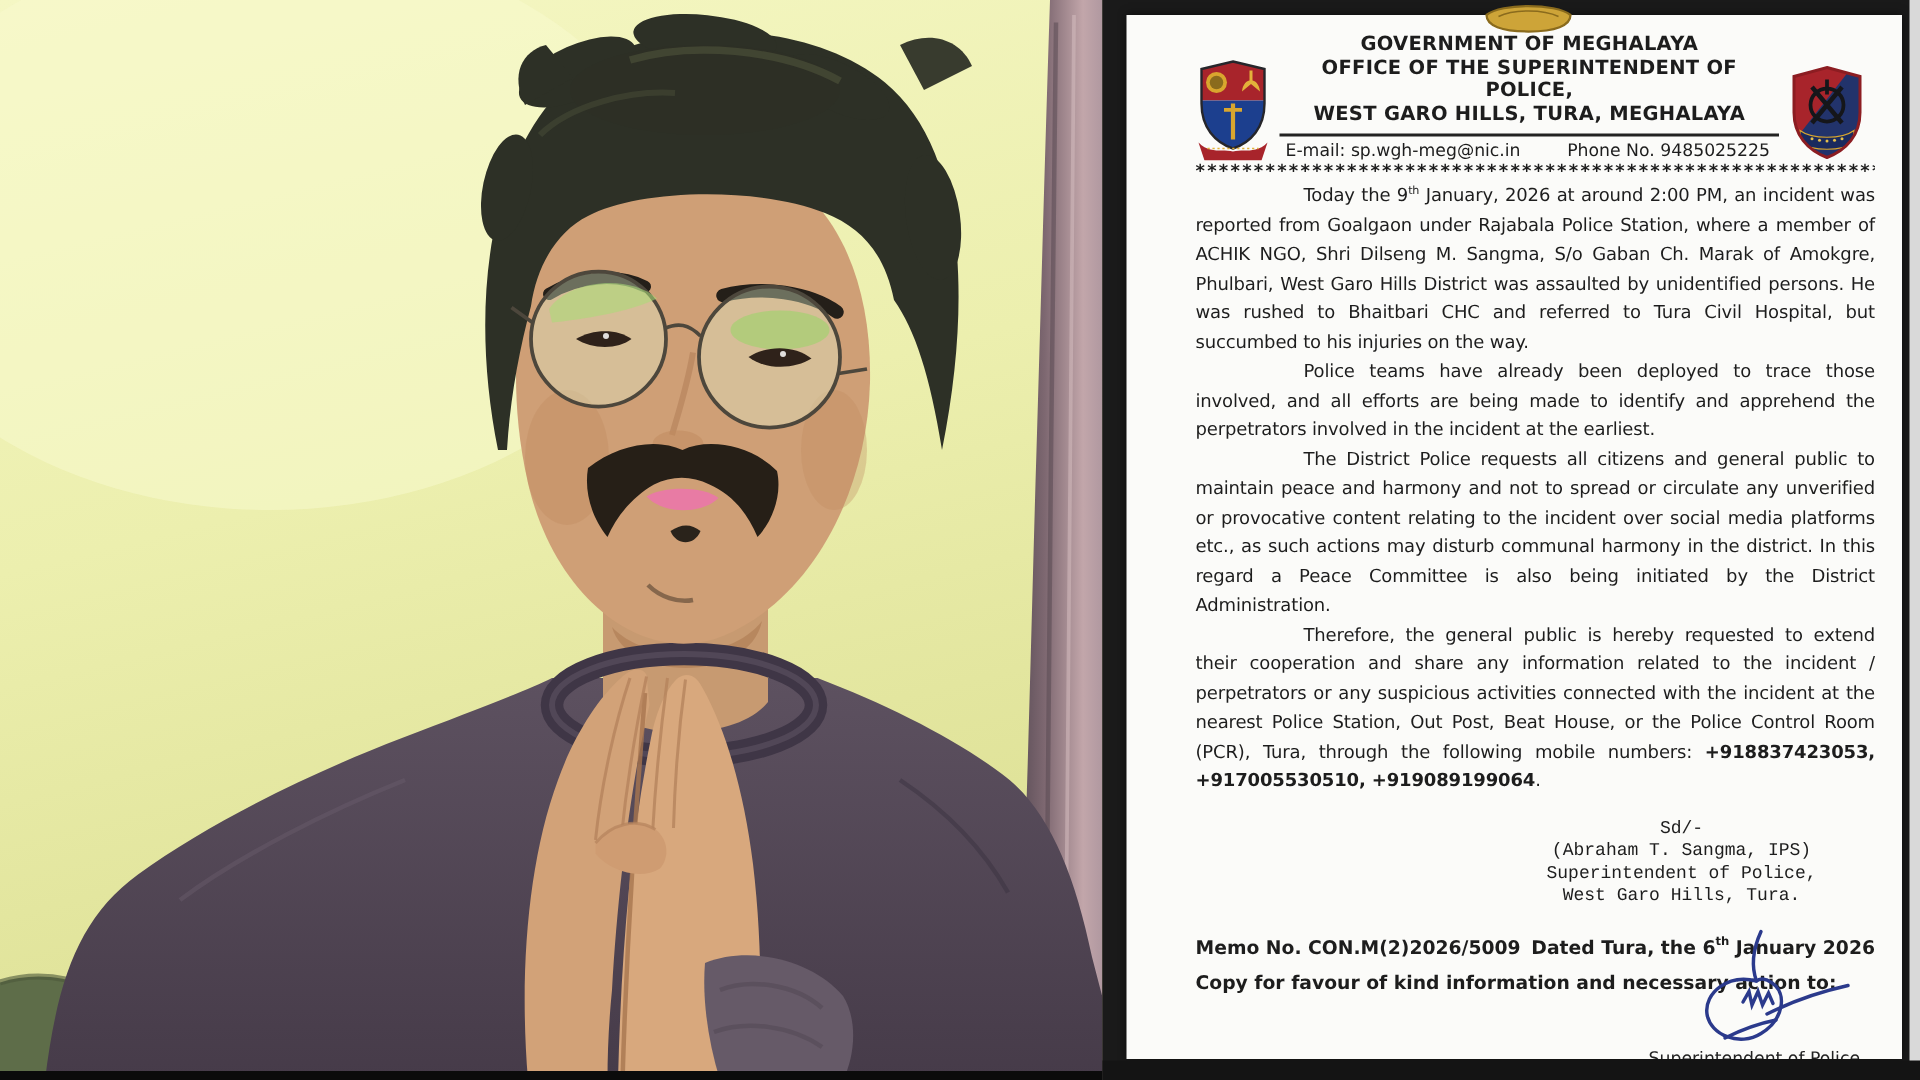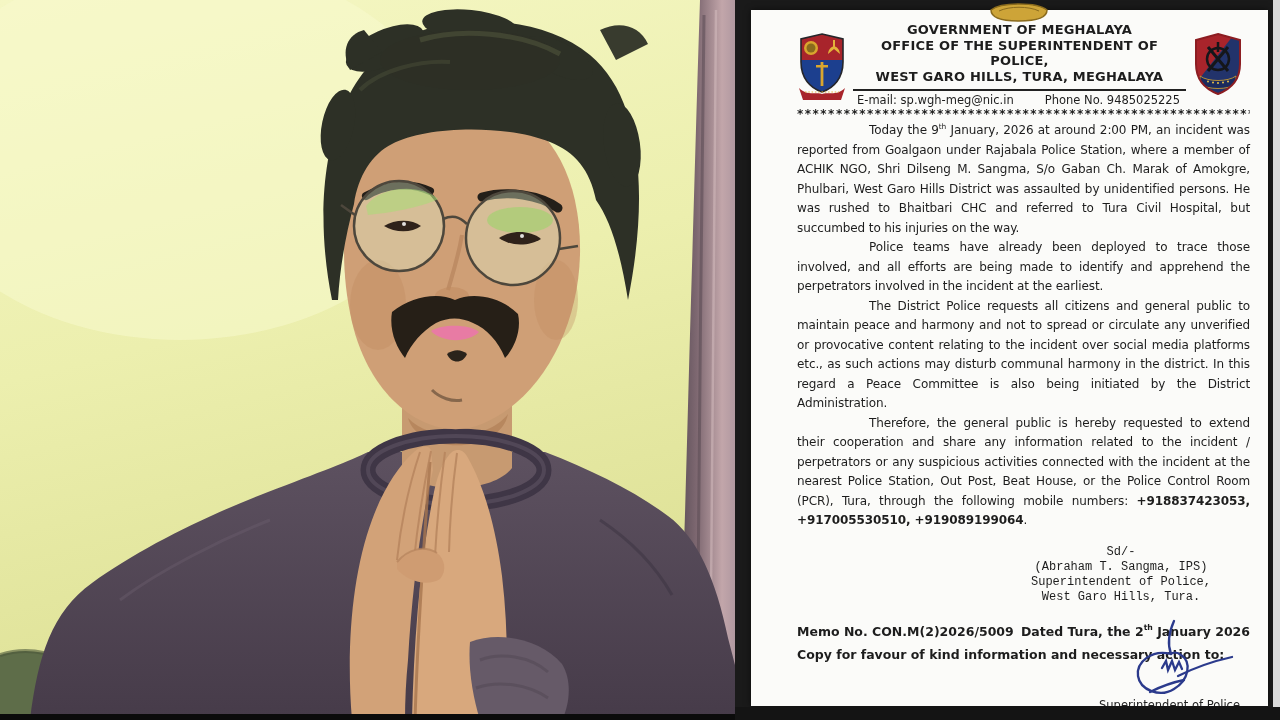--- a/index.html
+++ b/index.html
@@ -18,21 +18,21 @@
   .page {
     position:absolute; left:16px; top:10px; width:517px; height:696px;
     background:#fbfbf9; color:#1d1d1d; box-sizing:border-box;
     padding:8px 18px 0 46px; overflow:hidden;
     box-shadow:0 0 6px rgba(0,0,0,.6);
   }
   .gray-strip { position:absolute; right:0; top:0; width:7px; height:708px; background:#d9d9d9; }
   .doc-bottom-bar { position:absolute; left:0; bottom:0; width:545px; height:13px; background:#141414; }
   .gold-emblem { position:absolute; left:252px; top:0px; }
 
-  .page-header { display:flex; align-items:center; }
+  .page-header { display:flex; align-items:flex-end; }
   .crest { flex:none; margin-top:6px; }
   .crest-right { margin:2px 6px 0 0; }
   .header-center { flex:1; text-align:center; padding:4px 6px 0 6px; }
   .gov-line { font-weight:bold; font-size:13px; line-height:15.5px; letter-spacing:.2px; }
   .contact-row {
     display:flex; justify-content:space-between;
     border-top:2px solid #222; margin-top:5px; padding:2px 6px 0 4px;
     font-weight:normal; font-size:11.5px;
   }
   .stars {
@@ -245,21 +245,21 @@
 
       <div class="sig-block">
         <div>Sd/-</div>
         <div class="sig-name">(Abraham T. Sangma, IPS)</div>
         <div>Superintendent of Police,</div>
         <div>West Garo Hills, Tura.</div>
       </div>
 
       <div class="memo-row">
         <span>Memo No. CON.M(2)2026/5009</span>
-        <span><span>Dated Tura, the 2</span><sup>th</sup><span> January 2026</span></span>
+        <span><span>Dated Tura, the 6</span><sup>th</sup><span> January 2026</span></span>
       </div>
 
       <div class="copy-line">Copy for favour of kind information and necessary action to:</div>
 
       <svg class="handwritten-signature" width="128" height="82" viewBox="0 0 128 82">
         <g fill="none" stroke="#2b3a8c" stroke-width="2.3" stroke-linecap="round">
           <path d="M64,3 C59,14 57,25 61,36"></path>
           <path d="M61,36 C42,31 26,44 28,58 C30,72 50,80 64,71 C79,62 82,44 71,37 C67,34 63,34 61,36"></path>
           <path d="M52,50 l4,-7 l2,9 l4,-9 l3,9 l4,-8 l3,7"></path>
           <path d="M68,58 C86,49 104,43 122,39"></path>

